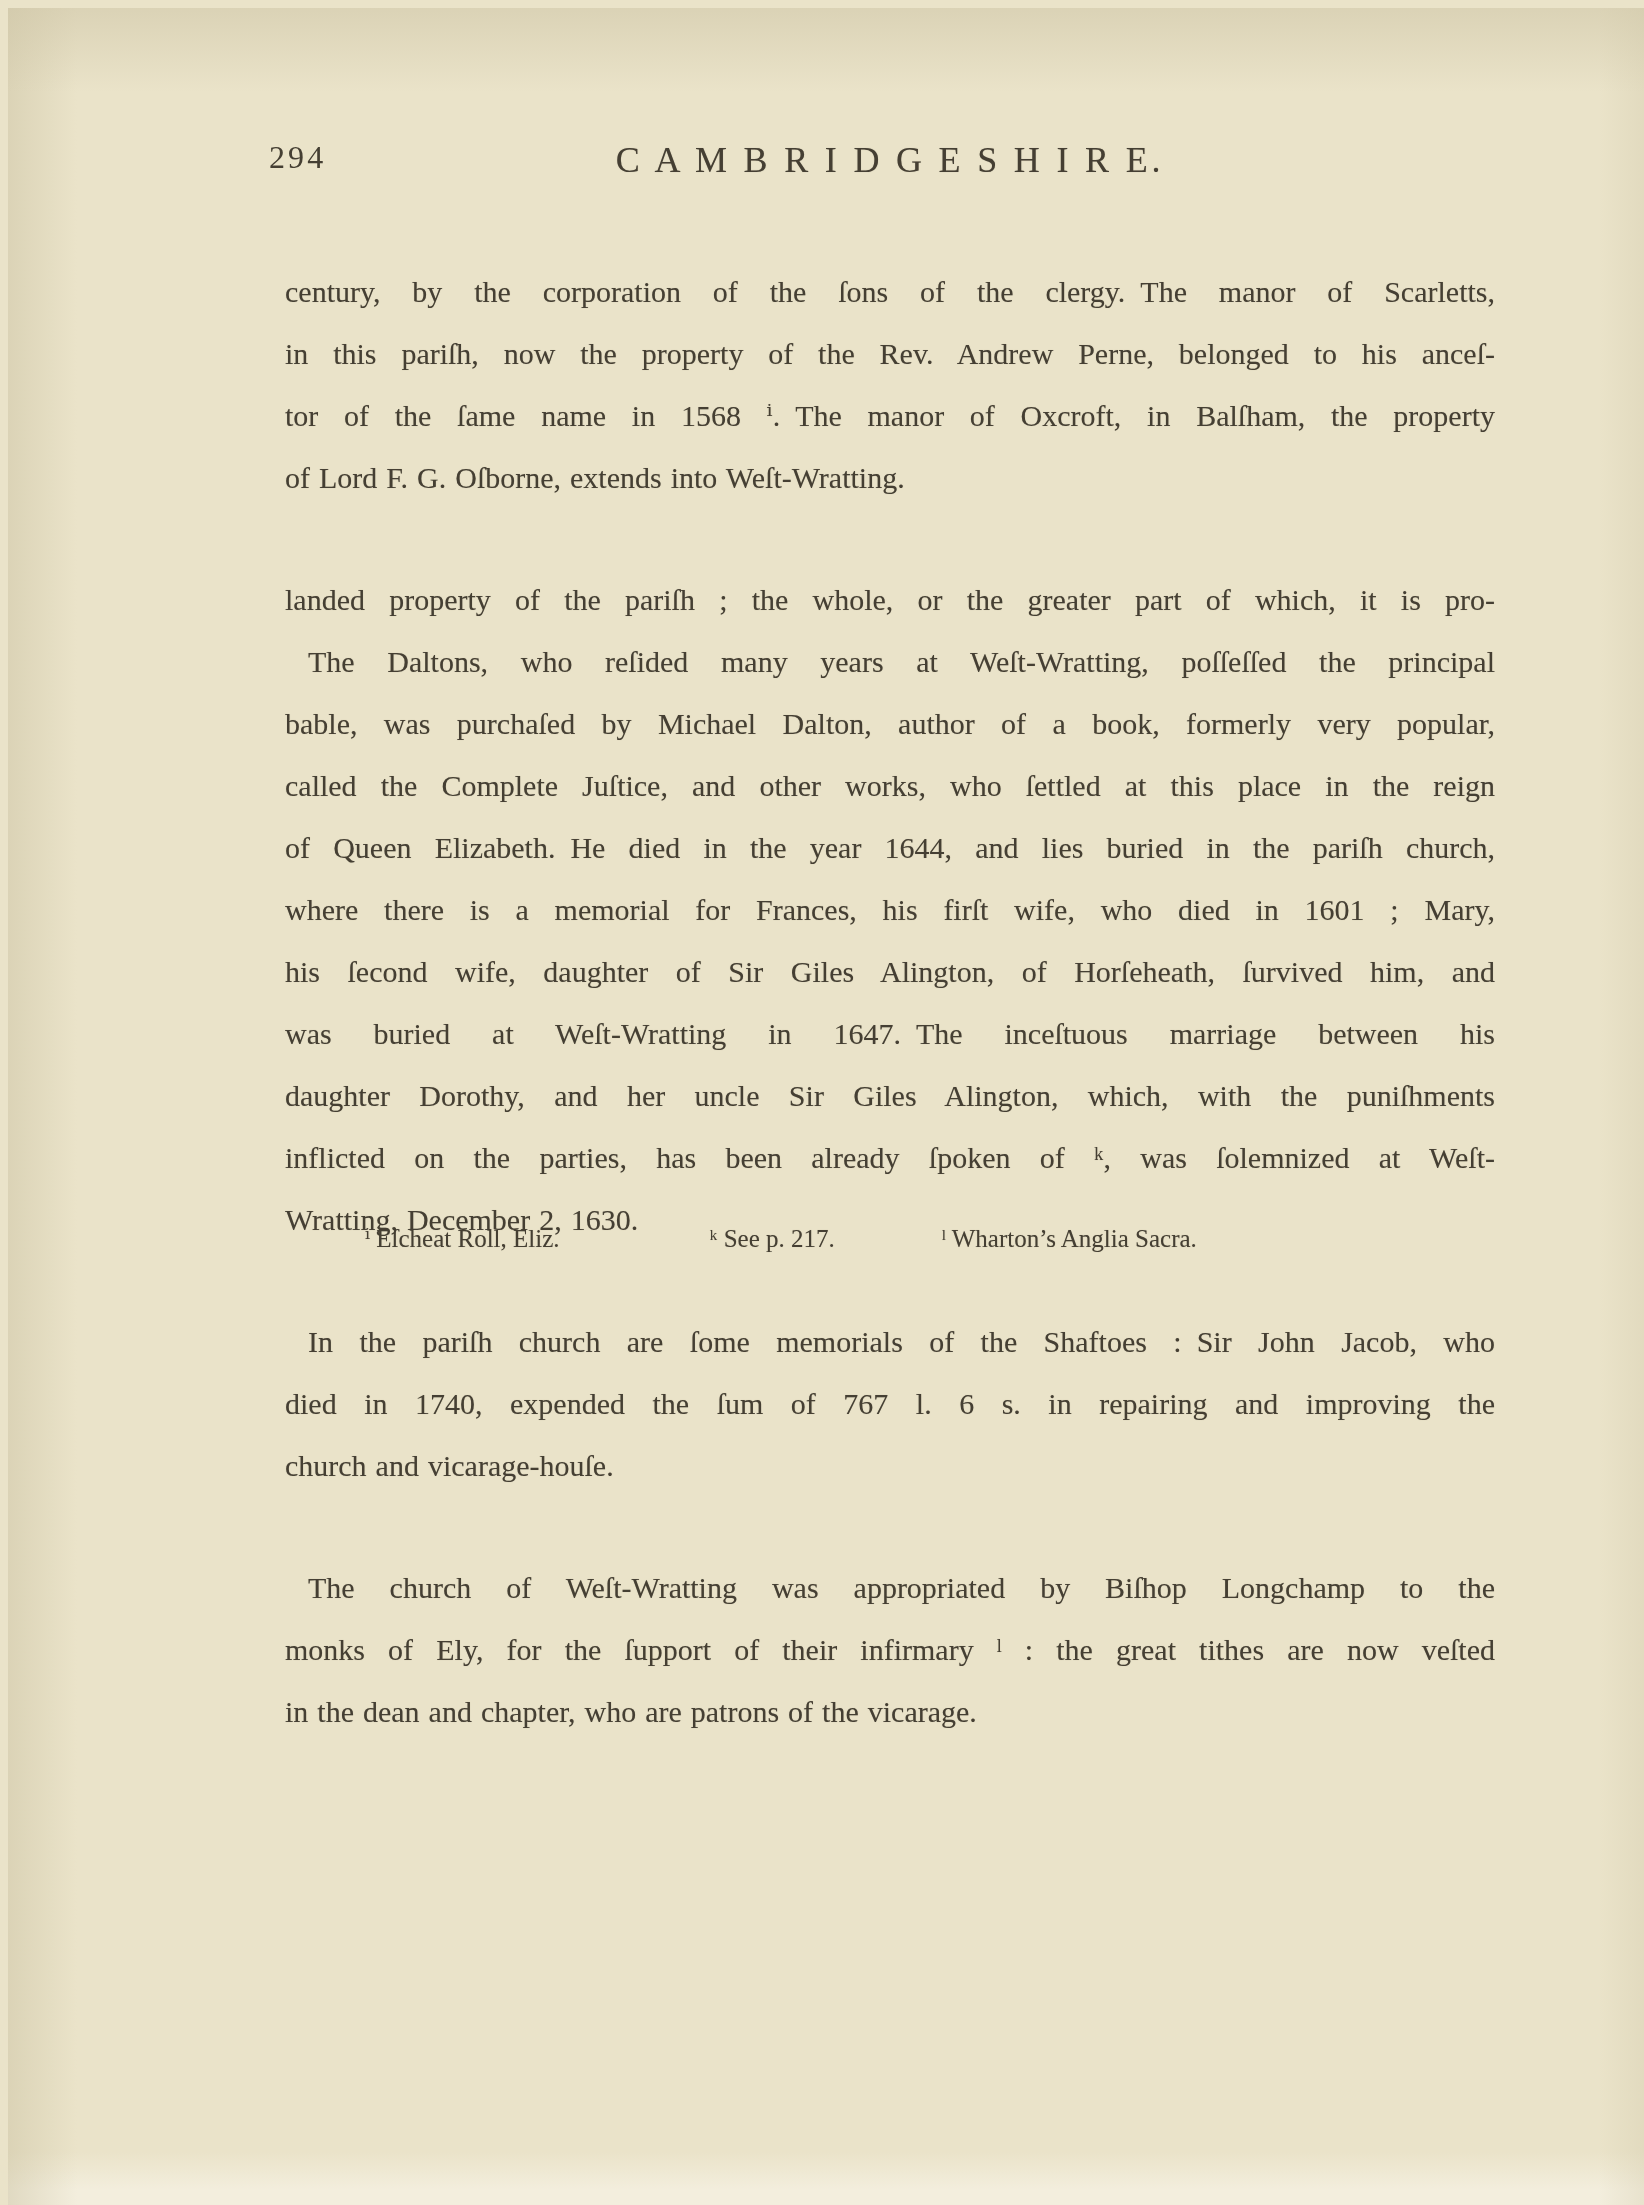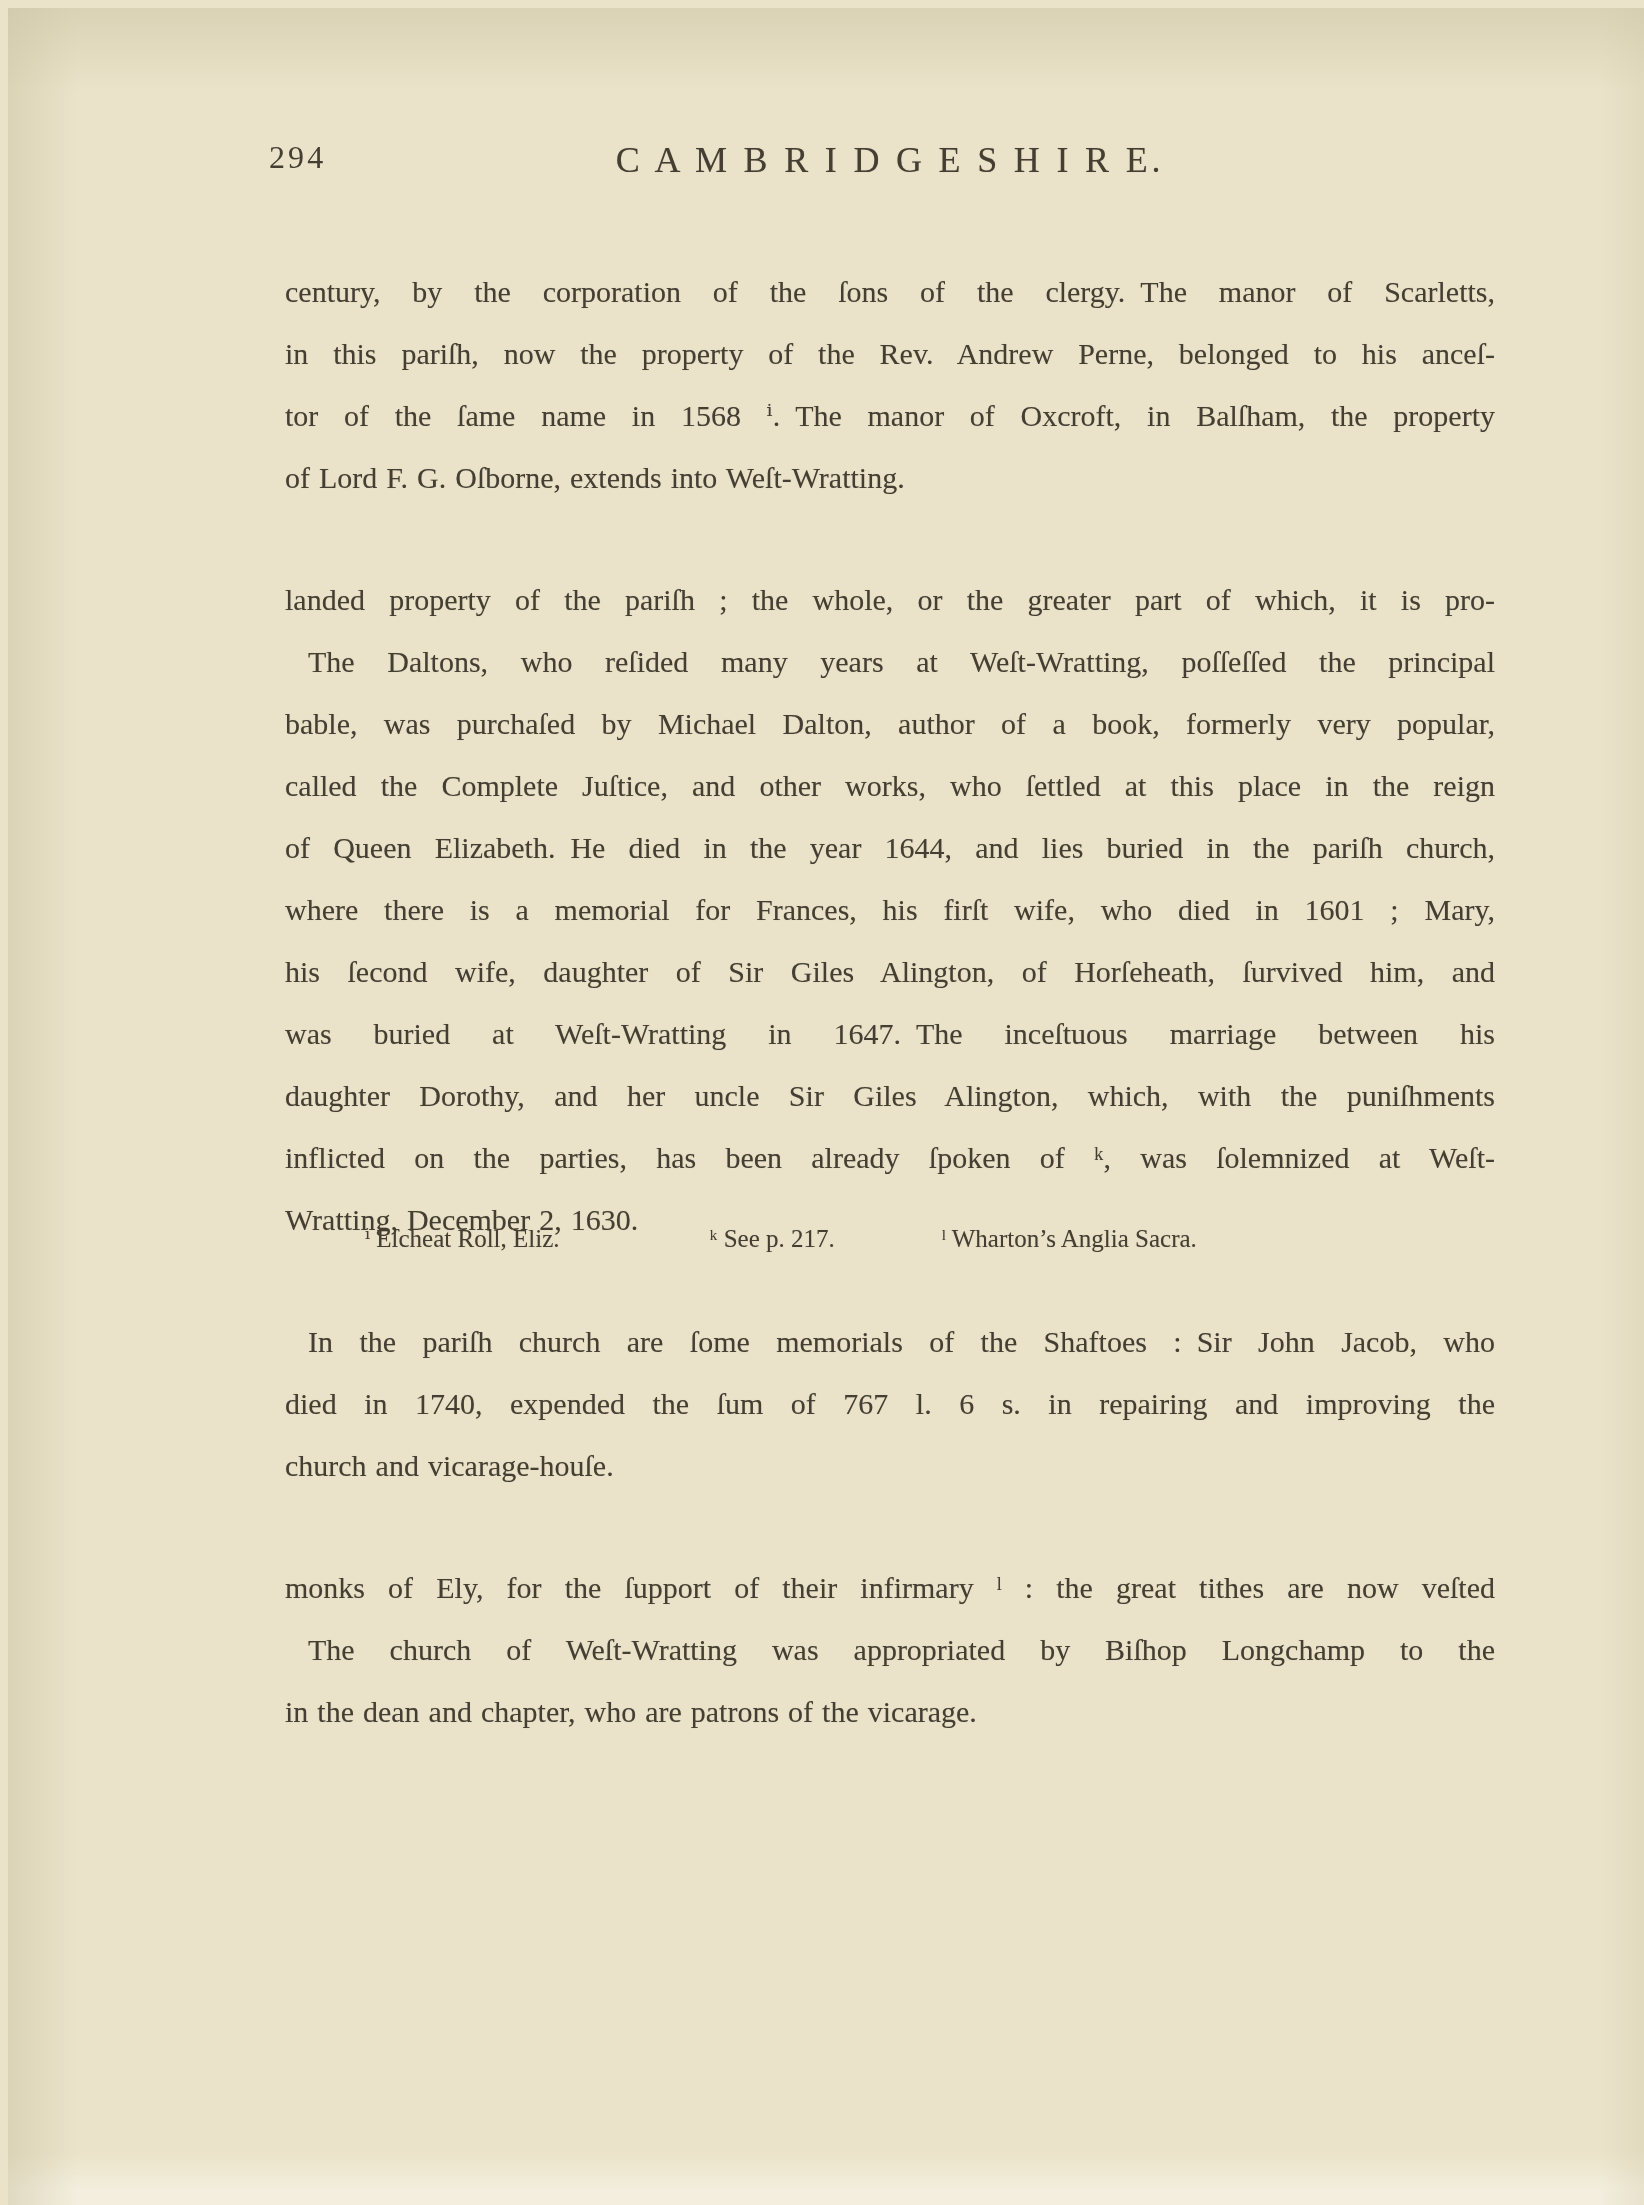--- a/index.html
+++ b/index.html
@@ -113,22 +113,22 @@
       <span class="line last">Wratting, December 2, 1630.</span>
     </p>
 
     <p class="para">
       <span class="line indent">In the pariſh church are ſome memorials of the Shaftoes : Sir John Jacob, who</span>
       <span class="line">died in 1740, expended the ſum of 767 l. 6 s. in repairing and improving the</span>
       <span class="line last">church and vicarage-houſe.</span>
     </p>
 
     <p class="para">
+      <span class="line indent">The church of Weſt-Wratting was appropriated by Biſhop Longchamp to the</span>
       <span class="line">monks of Ely, for the ſupport of their infirmary ˡ : the great tithes are now veſted</span>
-      <span class="line indent">The church of Weſt-Wratting was appropriated by Biſhop Longchamp to the</span>
       <span class="line last">in the dean and chapter, who are patrons of the vicarage.</span>
     </p>
 
   </main>
 
   <footer class="footnotes">
     <span class="fn1">ⁱ Eſcheat Roll, Eliz.</span>
     <span class="fn2">ᵏ See p. 217.</span>
     <span class="fn3">ˡ Wharton’s Anglia Sacra.</span>
   </footer>

